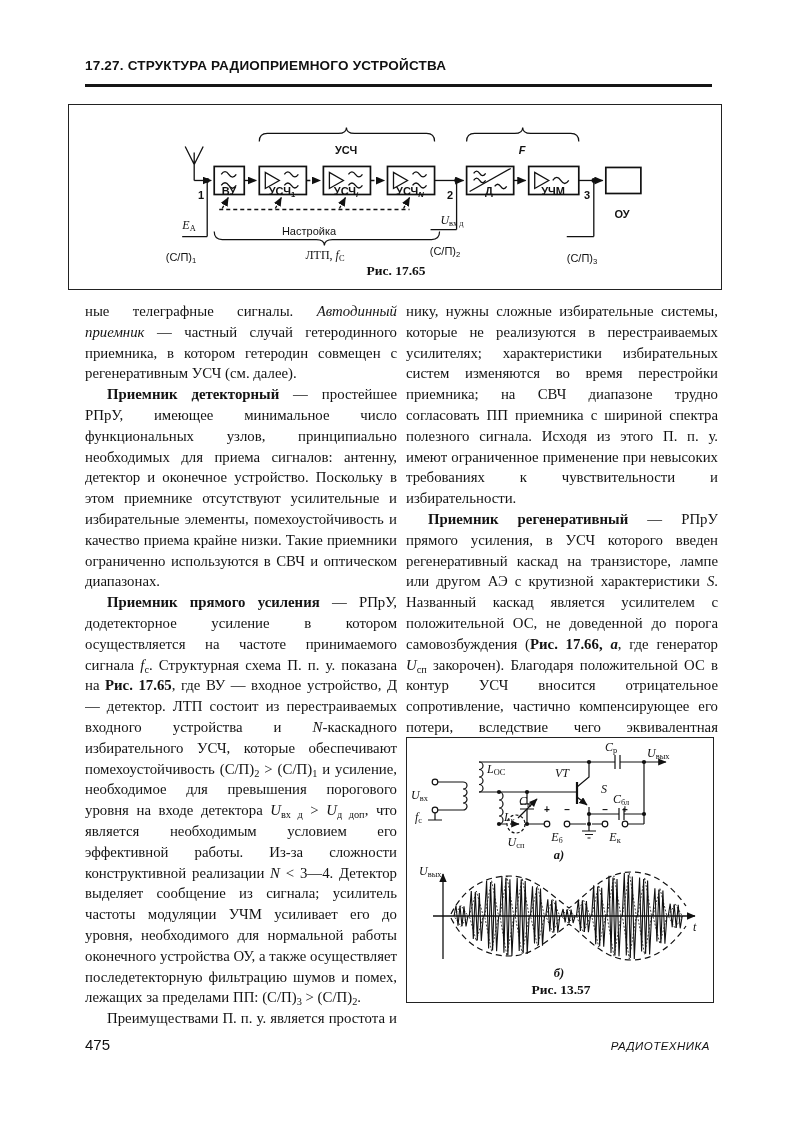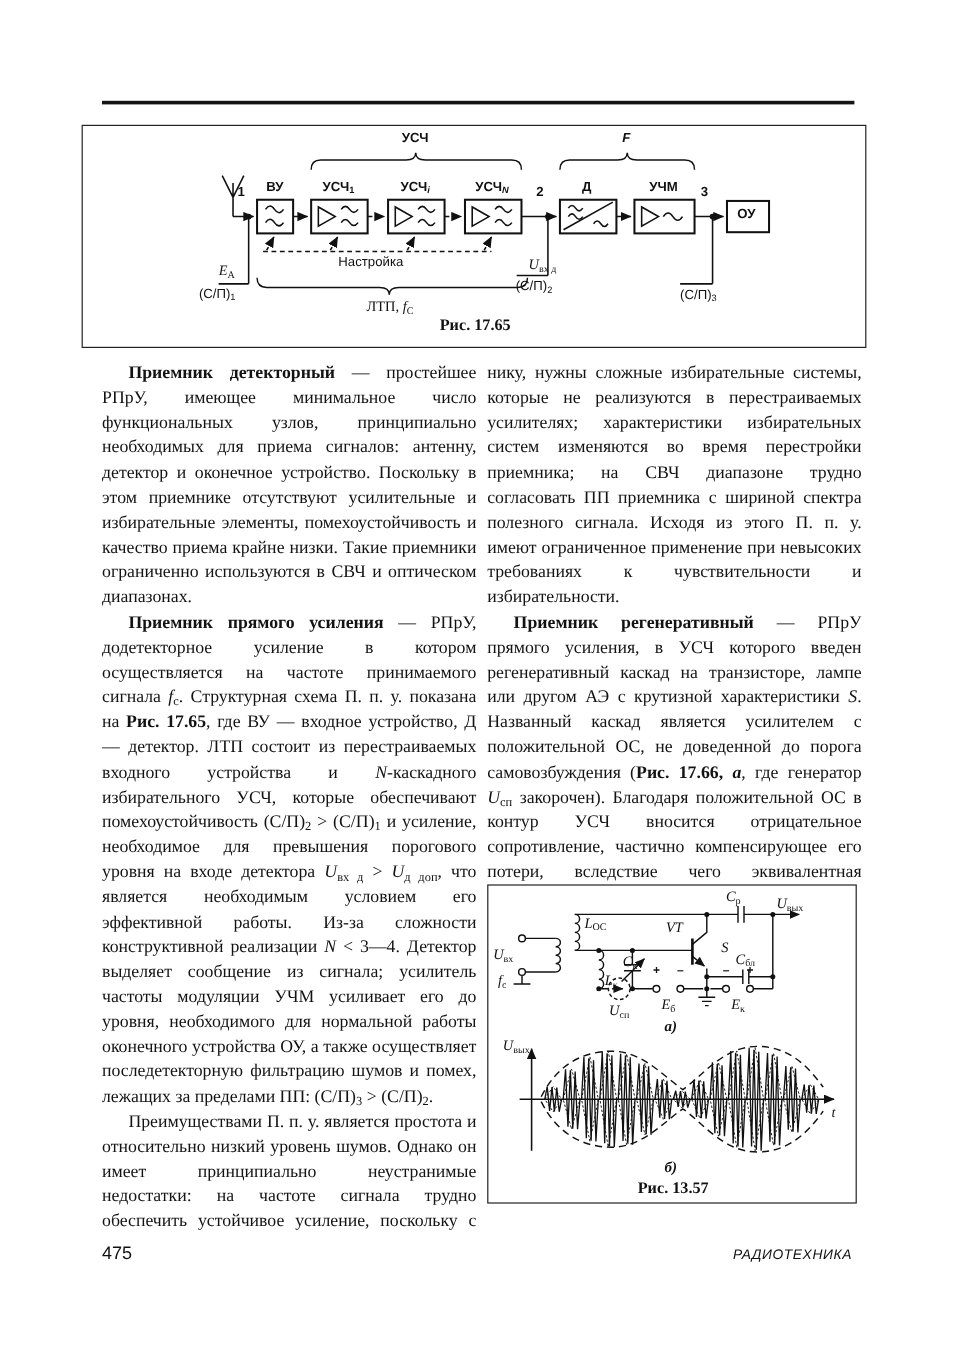--- a/index.html
+++ b/index.html
@@ -5,39 +5,40 @@
   html,body{margin:0;padding:0;background:#ffffff;}
   .page{position:relative;width:794px;height:1131px;background:#fff;color:#131313;overflow:hidden;
         font-family:"Liberation Serif",serif;}
   .hdr{position:absolute;left:85px;top:58px;width:627px;
        font:bold 13.5px "Liberation Sans",sans-serif;letter-spacing:.2px;color:#111;}
   .hdr-rule{position:absolute;left:85px;top:84px;width:627px;height:2.6px;background:#151515;}
   .figbox{position:absolute;border:1.5px solid #222;background:#fff;box-sizing:border-box;}
   .figgfx{position:absolute;left:0;top:0;width:100%;height:100%;}
   .lbl{position:absolute;white-space:nowrap;color:#111;line-height:1.05;}
   .c{transform:translateX(-50%);}
-  .dlabel{font:bold 11px "Liberation Sans",sans-serif;}
+  .dlabel{font:bold 11px "Liberation Sans",sans-serif;margin-top:35px;}
   .mlabel{font:12px "Liberation Serif",serif;}
-  .slabel{font:11px "Liberation Sans",sans-serif;}
+  .slabel{font:11px "Liberation Sans",sans-serif;margin-top:12px;}
   .sign{font:bold 10px "Liberation Sans",sans-serif;}
   .cap{font:bold 13.5px "Liberation Serif",serif;}
   .sublbl{font:bold italic 12.5px "Liberation Serif",serif;}
   .lbl sub, .para sub{font-size:.7em;vertical-align:-0.28em;line-height:0;}
   .col{position:absolute;overflow:hidden;}
   .para{margin:0;font-size:14.8px;line-height:20.8px;text-align:justify;color:#131313;}
   .ind{text-indent:22px;}
   .pgnum{position:absolute;left:85px;top:1036px;font:15px "Liberation Sans",sans-serif;color:#111;}
   .runtitle{position:absolute;right:84px;top:1040px;font:italic 11.5px "Liberation Sans",sans-serif;
             letter-spacing:.5px;color:#111;}
 </style>
 </head>
 <body>
 
 <div class="page">
 
+  <div class="hdr">17.27. СТРУКТУРА РАДИОПРИЕМНОГО УСТРОЙСТВА</div>
   <div class="hdr-rule"></div>
 
   <div class="figbox" style="left:68px;top:104px;width:654px;height:186px">
     <svg class="figgfx" viewBox="0 0 651 183">
       <defs>
         <marker id="ah" markerWidth="8" markerHeight="8" refX="6.5" refY="3" orient="auto">
           <path d="M0,0 L7,3 L0,6 Z" fill="#111"></path>
         </marker>
       </defs>
       <g stroke="#111" stroke-width="1.3" fill="none">
@@ -103,20 +104,21 @@
     <div class="lbl slabel c" style="left:112px;top:134px"><span>(С/П)</span><sub>1</sub></div>
     <div class="lbl slabel c" style="left:240px;top:108px"><span>Настройка</span></div>
     <div class="lbl mlabel c" style="left:256px;top:143px"><span>ЛТП, </span><span style="font-style: italic;">f</span><sub>С</sub></div>
     <div class="lbl mlabel c" style="left:383px;top:108px"><span style="font-style: italic;">U</span><sub>вх д</sub></div>
     <div class="lbl slabel c" style="left:376px;top:128px"><span>(С/П)</span><sub>2</sub></div>
     <div class="lbl slabel c" style="left:513px;top:135px"><span>(С/П)</span><sub>3</sub></div>
     <div class="lbl cap c" style="left:327px;top:158px">Рис. 17.65</div>
   </div>
 
   <div class="col" style="left:85px;top:301px;width:312px;height:726px">
+    <p class="para"><span>ные телеграфные сигналы. </span><span style="font-style: italic;">Автодинный приемник</span><span> — частный случай гетеродинного приемника, в котором гетеродин совмещен с регенеративным УСЧ (см. далее).</span></p>
     <p class="para ind"><span style="font-weight: bold;">Приемник детекторный</span><span> — простейшее РПрУ, имеющее минимальное число функциональных узлов, принципиально необходимых для приема сигналов: антенну, детектор и оконечное устройство. Поскольку в этом приемнике отсутствуют усилительные и избирательные элементы, помехоустойчивость и качество приема крайне низки. Такие приемники ограниченно используются в СВЧ и оптическом диапазонах.</span></p>
     <p class="para ind"><span style="font-weight: bold;">Приемник прямого усиления</span><span> — РПрУ, додетекторное усиление в котором осуществляется на частоте принимаемого сигнала </span><span style="font-style: italic;">f</span><sub>с</sub><span>. Структурная схема П. п. у. показана на </span><span style="font-weight: bold;">Рис. 17.65</span><span>, где ВУ — входное устройство, Д — детектор. ЛТП состоит из перестраиваемых входного устройства и </span><span style="font-style: italic;">N</span><span>-каскадного избирательного УСЧ, которые обеспечивают помехоустойчивость (С/П)</span><sub>2</sub><span> &gt; (С/П)</span><sub>1</sub><span> и усиление, необходимое для превышения порогового уровня на входе детектора </span><span style="font-style: italic;">U</span><sub>вх д</sub><span> &gt; </span><span style="font-style: italic;">U</span><sub>д доп</sub><span>, что является необходимым условием его эффективной работы. Из-за сложности конструктивной реализации </span><span style="font-style: italic;">N</span><span> &lt; 3—4. Детектор выделяет сообщение из сигнала; усилитель частоты модуляции УЧМ усиливает его до уровня, необходимого для нормальной работы оконечного устройства ОУ, а также осуществляет последетекторную фильтрацию шумов и помех, лежащих за пределами ПП: (С/П)</span><sub>3</sub><span> &gt; (С/П)</span><sub>2</sub><span>.</span></p>
     <p class="para ind"><span>Преимуществами П. п. у. является простота и относительно низкий уровень шумов. Однако он имеет принципиально неустранимые недостатки: на частоте сигнала трудно обеспечить устойчивое усиление, поскольку с повышением частоты ухудшаются усилительные свойства АЭ и возрастает их нестабильность. Для получения АЧХ, близкой к идеальному прямоуголь-</span></p>
   </div>
   <div class="col" style="left:406px;top:301px;width:312px;height:434px">
     <p class="para"><span>нику, нужны сложные избирательные системы, которые не реализуются в перестраиваемых усилителях; характеристики избирательных систем изменяются во время перестройки приемника; на СВЧ диапазоне трудно согласовать ПП приемника с шириной спектра полезного сигнала. Исходя из этого П. п. у. имеют ограниченное применение при невысоких требованиях к чувствительности и избирательности.</span></p>
     <p class="para ind"><span style="font-weight: bold;">Приемник регенеративный</span><span> — РПрУ прямого усиления, в УСЧ которого введен регенеративный каскад на транзисторе, лампе или другом АЭ с крутизной характеристики </span><span style="font-style: italic;">S</span><span>. Названный каскад является усилителем с положительной ОС, не доведенной до порога самовозбуждения (</span><span style="font-weight: bold;">Рис. 17.66, </span><span style="font-weight: bold; font-style: italic;">а</span><span>, где генератор </span><span style="font-style: italic;">U</span><sub>сп</sub><span> закорочен). Благодаря положительной ОС в контур УСЧ вносится отрицательное сопротивление, частично компенсирующее его потери, вследствие чего эквивалентная добротность контура увеличивается, а чувствительность и избирательность приемника улучшаются. Однако реальный выигрыш ограничивается сужением ПП и значительной неустойчивостью при сильной регенерации, что обуслав-</span></p>
   </div>
 
   <div class="figbox" style="left:406px;top:737px;width:308px;height:266px">

